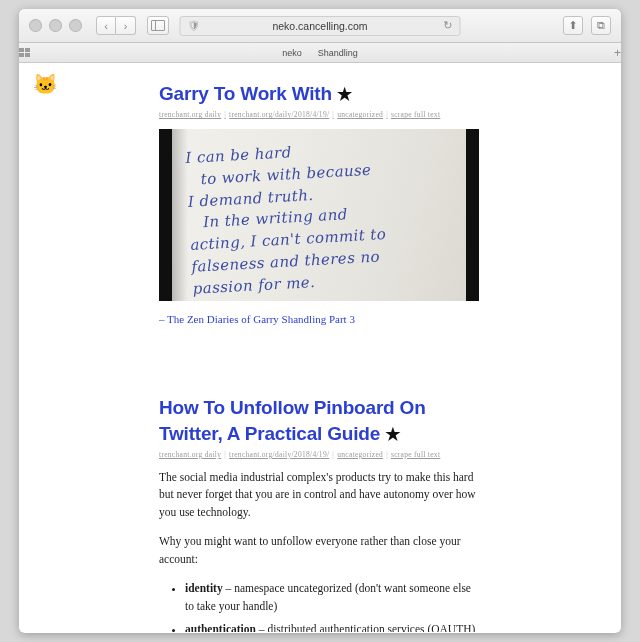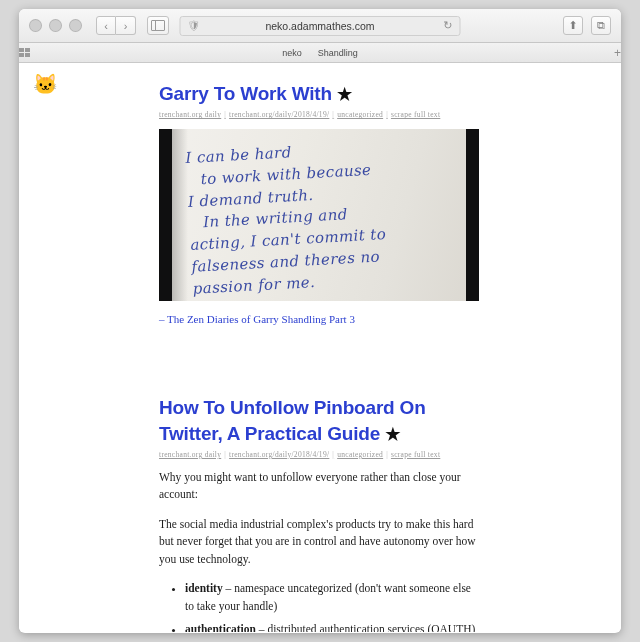--- a/index.html
+++ b/index.html
@@ -287,21 +287,21 @@
       <div class="navbtn first">‹</div>
       <div class="navbtn last">›</div>
     </div>
 
     <div class="sidebarbtn">
       <span class="sbicon"></span>
     </div>
 
     <div class="urlbar">
       <span class="shield">🛡</span>
-      <span class="url-text">neko.adammathes.com</span>
+      <span class="url-text">neko.cancelling.com</span>
       <span class="reload">↻</span>
     </div>
 
     <div class="toolbar-right">
       <div class="tbtn">⬆</div>
       <div class="tbtn">⧉</div>
     </div>
   </div>
 
   <div class="bookmarks">
@@ -347,22 +347,22 @@
       <a class="caption-link">– The Zen Diaries of Garry Shandling Part 3</a>
 
       <h1 class="post-title">
         <span>How To Unfollow Pinboard On Twitter, A Practical Guide</span>
         <span class="star">★</span>
       </h1>
       <div class="meta">
         <span>trenchant.org daily</span><span class="sep">|</span><span>trenchant.org/daily/2018/4/19/</span><span class="sep">|</span><span>uncategorized</span><span class="sep">|</span><span>scrape full text</span>
       </div>
 
+      <p class="body">The social media industrial complex's products try to make this hard but never forget that you are in control and have autonomy over how you use technology.</p>
       <p class="body">Why you might want to unfollow everyone rather than close your account:</p>
-      <p class="body">The social media industrial complex's products try to make this hard but never forget that you are in control and have autonomy over how you use technology.</p>
 
       <ul class="body-list">
         <li>
           <b>identity</b><span> – namespace uncategorized (don't want someone else to take your handle)</span>
         </li>
         <li>
           <b>authentication</b><span> – distributed authentication services (OAUTH) means cancelling your account may lock you out of other services</span>
         </li>
       </ul>
 

